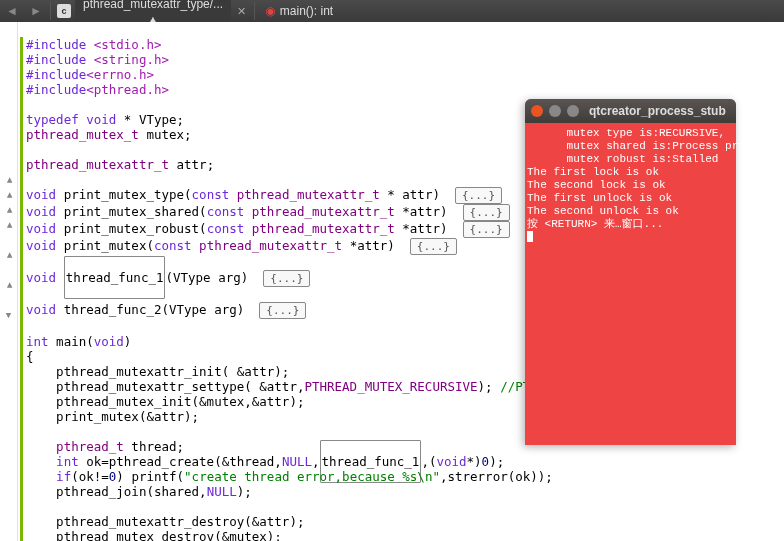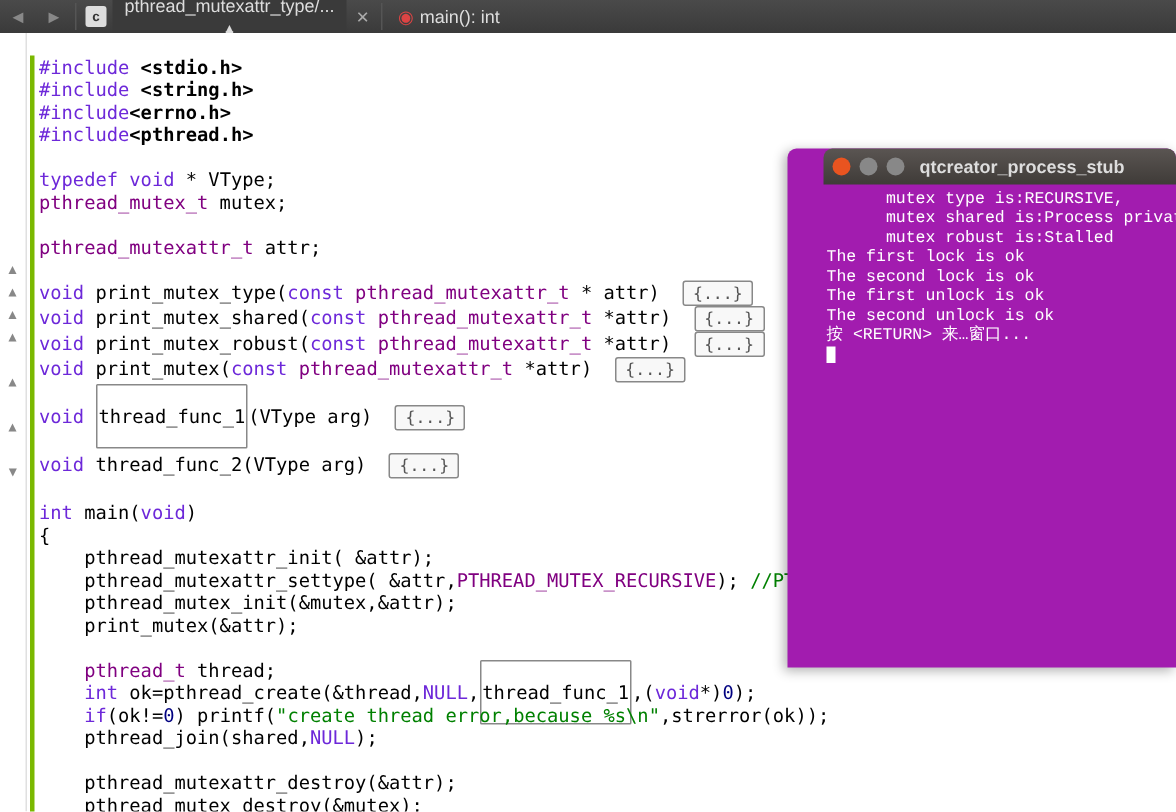--- a/index.html
+++ b/index.html
@@ -11,25 +11,25 @@
 .top-dd .arrows { font-size:9px; line-height:4px; }
 .top-close { margin:0 6px; color:#aaa; font-size:11px; }
 .crumb { display:flex; align-items:center; gap:4px; margin-left:8px; }
 .editor { position:absolute; top:22px; left:0; width:784px; height:519px; background:#fff; display:flex; }
 .gutter { width:18px; background:#fff; border-right:1px solid #e0e0e0; }
 .gline { height:15px; display:flex; align-items:center; justify-content:center; font-size:9px; color:#999; }
 .tri { color:#888; } .triR { transform:rotate(-90deg); display:inline-block; }
 .code { flex:1; padding-left:2px; line-height:15px; font-size:12.5px; white-space:pre; color:#000; }
 .greenbar { border-left:3px solid #7ab800; padding-left:3px; }
 .k-olive { color:#6d28d9; } .k-purple { color:#800080; }
-.k-green { color:#000000;font-weight:bold; }
+.k-green { color:#a21caf; }
 .k-str { color:#008000; } .k-com { color:#008000; } .k-num { color:#000080; }
 .fold { display:inline-block; border:1px solid #888; border-radius:2px; padding:0 6px; font-size:11px; color:#555; background:#f8f8f8; }
 .boxed { border:1px solid #888; border-radius:1px; padding:13px 1px; }
-.term-win { position:absolute; top:99px; left:525px; width:259px; height:346px; background:#a21caf; border-radius:6px 6px 0 0; box-shadow:-2px 2px 8px rgba(0,0,0,0.3); font-family:sans-serif;padding-left:24px; }
+.term-win { position:absolute; top:99px; left:525px; width:211px; height:346px; background:#ef4444; border-radius:6px 6px 0 0; box-shadow:-2px 2px 8px rgba(0,0,0,0.3); font-family:sans-serif; }
 .term-title { height:24px; background:linear-gradient(#5a5552,#3f3b38); display:flex; align-items:center; padding:0 6px; gap:6px; border-radius:6px 6px 0 0; }
 .term-btn { width:12px; height:12px; border-radius:50%; }
 .tb-close{background:#e95420;} .tb-min{background:#888;} .tb-max{background:#888;}
 .term-t { color:#ddd; font-size:12px; font-weight:bold; margin-left:4px; }
 .term-body { padding:4px 2px; color:#fff; font-family:Liberation Mono, monospace; font-size:11px; line-height:13px; white-space:pre; }
 .cursor { display:inline-block; width:6px; height:11px; background:#fff; }
 </style>
 </head>
 <body>
 

